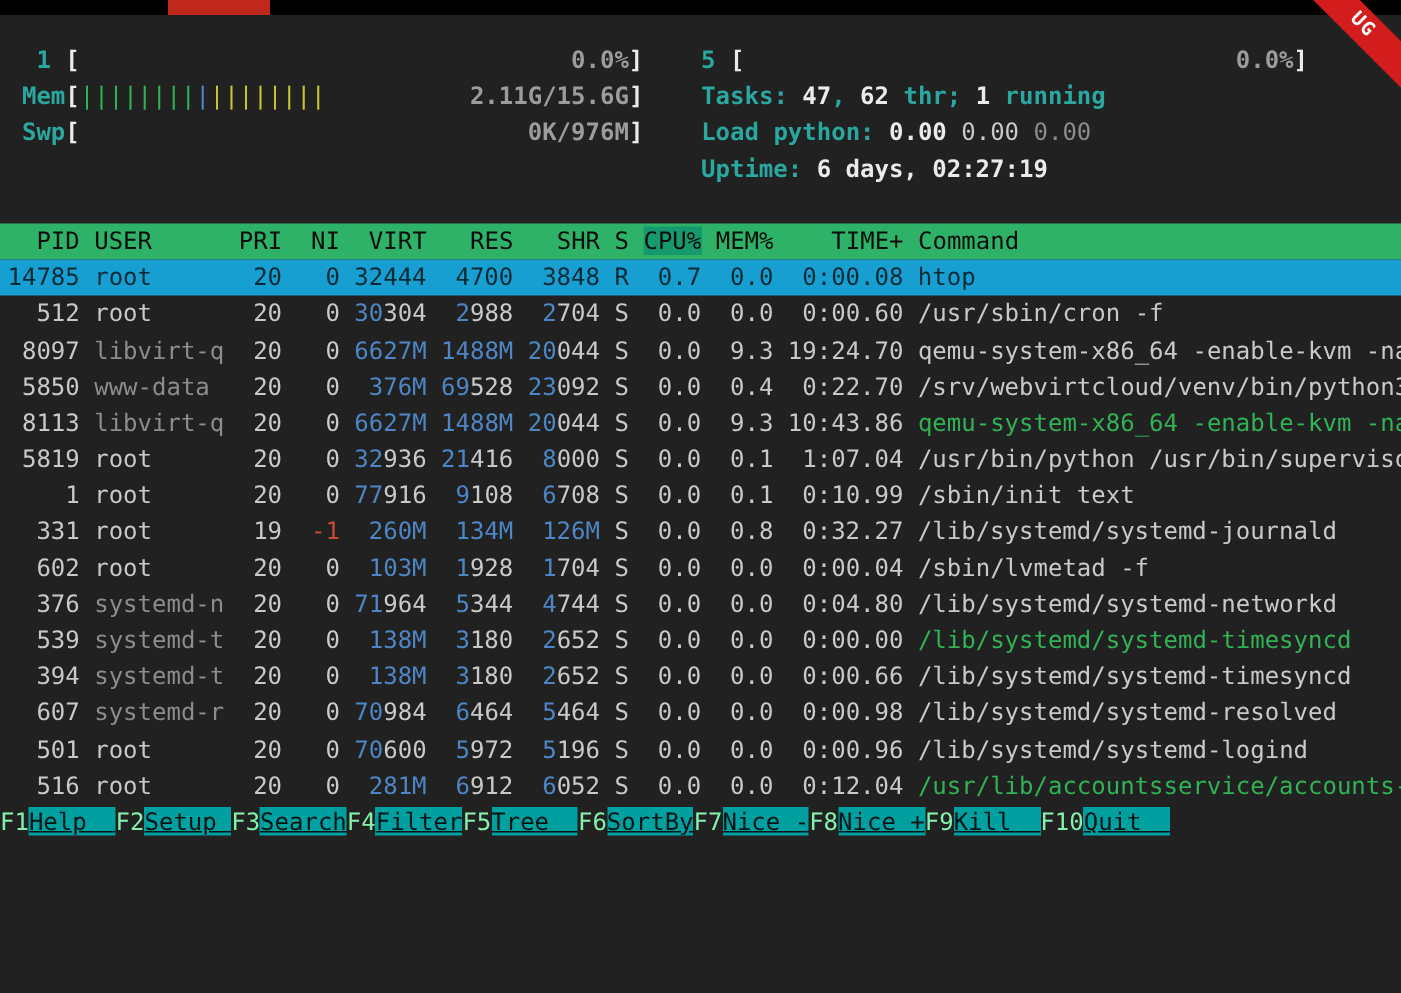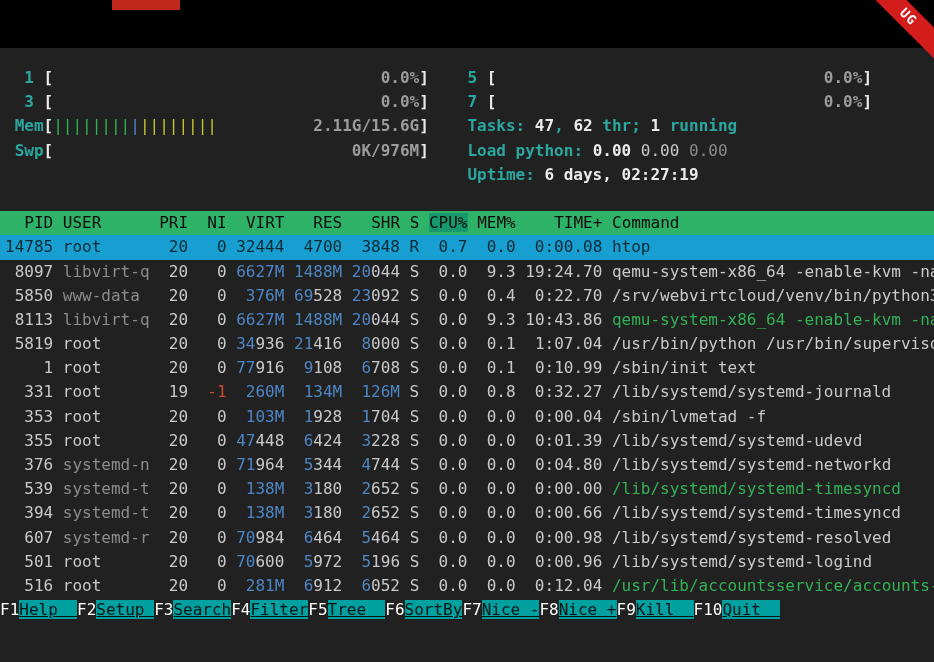--- a/index.html
+++ b/index.html
@@ -4,21 +4,21 @@
 <style>
   :root{
     --bg:#212121; --text:#c9c9c9; --dim:#8c8c8c; --cyan:#2aa79f; --white:#ebebeb;
     --blue:#4e86c5; --green:#32b257; --yellow:#c6c62f; --red:#c84b33;
     --hdr:#2eb268; --sort:#17996e; --selbg:#169fd0; --seltext:#072a35;
     --fncyan:#00a0a0; --ribbon:#d31c1c; --tabred:#c0281e;
   }
   html,body{margin:0;padding:0;}
   body{width:934px;height:662px;background:#000;overflow:hidden;position:relative;
        font-family:"DejaVu Sans Mono", monospace;}
-  #screen{position:absolute;left:0;right:0;top:10px;bottom:0;background:var(--bg);margin-top:38px;}
+  #screen{position:absolute;left:0;right:0;top:10px;bottom:0;background:var(--bg);}
   #top-strip{position:absolute;left:0;top:0;width:934px;height:10px;background:#000;}
   #red-tab{position:absolute;left:112px;top:0;width:68px;height:10px;background:var(--tabred);}
   #ribbon{position:absolute;top:6px;right:-34px;width:120px;height:22px;line-height:22px;
           background:var(--ribbon);color:#fff;font-weight:bold;font-size:13px;text-align:center;
           transform:rotate(45deg);z-index:9;letter-spacing:1px;}
   #terminal{padding-top:18px;font-size:16px;line-height:24.2px;color:var(--text);}
   .line{height:24.2px;white-space:pre;overflow:hidden;padding-left:5px;}
   .c-cyan{color:var(--cyan);font-weight:bold;}
   .c-white{color:var(--white);font-weight:bold;}
   .c-text{color:var(--text);}
@@ -27,48 +27,47 @@
   .c-br{color:var(--white);font-weight:bold;}
   .c-blue{color:var(--blue);}
   .c-green{color:var(--green);}
   .c-yellow{color:var(--yellow);}
   .c-red{color:var(--red);}
   .hdr-row{background:var(--hdr);color:#0d0d0d;}
   .hdr-row .hdr-sort{background:var(--sort);}
   .sel{background:var(--selbg);}
   .sel, .sel span{color:var(--seltext) !important;font-weight:normal !important;}
   .fn-line{padding-left:0;background:var(--bg);}
-  .fn-key{color:#ffffff;}
+  .fn-key{color:#86efac;}
   .fn-label{background:var(--fncyan);color:#061414;text-decoration:underline;}
 </style>
 </head>
 <body>
 
 <div id="top-strip"></div>
 <div id="red-tab"></div>
 <div id="ribbon">UG</div>
 
 <div id="screen">
   <div id="terminal">
       <div class="line">  <span class="c-cyan">1</span> <span class="c-br">[</span>                                  <span class="c-mv">0.0%</span><span class="c-br">]</span>    <span class="c-cyan">5</span> <span class="c-br">[</span>                                  <span class="c-mv">0.0%</span><span class="c-br">]</span></div>
-      <div class="line">  <span class="c-cyan">3</span> <span class="c-br">[</span>                                  <span class="c-mv">0.0%</span><span class="c-br">]</span>    <span class="c-cyan">7</span> <span class="c-br">[</span>                                  <span class="c-mv">0.0%</span><span class="c-br">]</span></div>
       <div class="line"> <span class="c-cyan">Mem</span><span class="c-br">[</span><span class="c-green">||||||||</span><span class="c-blue">|</span><span class="c-yellow">||||||||</span>          <span class="c-mv">2.11G/15.6G</span><span class="c-br">]</span>    <span><span class="c-cyan">Tasks: </span><span class="c-white">47</span><span class="c-cyan">, </span><span class="c-white">62</span><span class="c-cyan"> thr; </span><span class="c-white">1</span><span class="c-cyan"> running</span></span></div>
       <div class="line"> <span class="c-cyan">Swp</span><span class="c-br">[</span>                               <span class="c-mv">0K/976M</span><span class="c-br">]</span>    <span><span class="c-cyan">Load python: </span><span class="c-white">0.00</span><span> </span><span class="c-text">0.00</span><span> </span><span class="c-dim">0.00</span></span></div>
       <div class="line">                                                <span><span class="c-cyan">Uptime: </span><span class="c-white">6 days, 02:27:19</span></span></div>
       <div class="line"> </div>
       <div class="line hdr-row"><span>  PID</span> <span>USER     </span> <span>PRI</span> <span> NI</span> <span> VIRT</span> <span>  RES</span> <span>  SHR</span> <span>S</span> <span class="hdr-sort">CPU%</span> <span>MEM%</span> <span>   TIME+</span> <span>Command</span></div>
       <div class="line row sel"><span>14785</span> <span>root     </span>  20   0 32444  4700  3848 R  0.7  0.0  0:00.08 <span>htop</span></div>
+      <div class="line row"><span>  512</span> <span>root     </span>  20   0 <span class="c-blue">30</span><span>304</span>  <span class="c-blue">2</span><span>988</span>  <span class="c-blue">2</span><span>704</span> S  0.0  0.0  0:00.60 <span>/usr/sbin/cron -f</span></div>
       <div class="line row"><span> 8097</span> <span class="c-dim">libvirt-q</span>  20   0 <span class="c-blue">6627M</span> <span class="c-blue">1488M</span> <span class="c-blue">20</span><span>044</span> S  0.0  9.3 19:24.70 <span>qemu-system-x86_64 -enable-kvm -na</span></div>
       <div class="line row"><span> 5850</span> <span class="c-dim">www-data </span>  20   0  <span class="c-blue">376M</span> <span class="c-blue">69</span><span>528</span> <span class="c-blue">23</span><span>092</span> S  0.0  0.4  0:22.70 <span>/srv/webvirtcloud/venv/bin/python3</span></div>
       <div class="line row"><span> 8113</span> <span class="c-dim">libvirt-q</span>  20   0 <span class="c-blue">6627M</span> <span class="c-blue">1488M</span> <span class="c-blue">20</span><span>044</span> S  0.0  9.3 10:43.86 <span class="c-green">qemu-system-x86_64 -enable-kvm -na</span></div>
-      <div class="line row"><span> 5819</span> <span>root     </span>  20   0 <span class="c-blue">34</span><span>936</span> <span class="c-blue">21</span><span>416</span>  <span class="c-blue">8</span><span>000</span> S  0.0  0.1  1:07.04 <span>/usr/bin/python /usr/bin/superviso</span></div>
+      <div class="line row"><span> 5819</span> <span>root     </span>  20   0 <span class="c-blue">32</span><span>936</span> <span class="c-blue">21</span><span>416</span>  <span class="c-blue">8</span><span>000</span> S  0.0  0.1  1:07.04 <span>/usr/bin/python /usr/bin/superviso</span></div>
       <div class="line row"><span>    1</span> <span>root     </span>  20   0 <span class="c-blue">77</span><span>916</span>  <span class="c-blue">9</span><span>108</span>  <span class="c-blue">6</span><span>708</span> S  0.0  0.1  0:10.99 <span>/sbin/init text</span></div>
       <div class="line row"><span>  331</span> <span>root     </span>  19  <span class="c-red">-1</span>  <span class="c-blue">260M</span>  <span class="c-blue">134M</span>  <span class="c-blue">126M</span> S  0.0  0.8  0:32.27 <span>/lib/systemd/systemd-journald</span></div>
-      <div class="line row"><span>  353</span> <span>root     </span>  20   0  <span class="c-blue">103M</span>  <span class="c-blue">1</span><span>928</span>  <span class="c-blue">1</span><span>704</span> S  0.0  0.0  0:00.04 <span>/sbin/lvmetad -f</span></div>
-      <div class="line row"><span>  355</span> <span>root     </span>  20   0 <span class="c-blue">47</span><span>448</span>  <span class="c-blue">6</span><span>424</span>  <span class="c-blue">3</span><span>228</span> S  0.0  0.0  0:01.39 <span>/lib/systemd/systemd-udevd</span></div>
+      <div class="line row"><span>  602</span> <span>root     </span>  20   0  <span class="c-blue">103M</span>  <span class="c-blue">1</span><span>928</span>  <span class="c-blue">1</span><span>704</span> S  0.0  0.0  0:00.04 <span>/sbin/lvmetad -f</span></div>
       <div class="line row"><span>  376</span> <span class="c-dim">systemd-n</span>  20   0 <span class="c-blue">71</span><span>964</span>  <span class="c-blue">5</span><span>344</span>  <span class="c-blue">4</span><span>744</span> S  0.0  0.0  0:04.80 <span>/lib/systemd/systemd-networkd</span></div>
       <div class="line row"><span>  539</span> <span class="c-dim">systemd-t</span>  20   0  <span class="c-blue">138M</span>  <span class="c-blue">3</span><span>180</span>  <span class="c-blue">2</span><span>652</span> S  0.0  0.0  0:00.00 <span class="c-green">/lib/systemd/systemd-timesyncd</span></div>
       <div class="line row"><span>  394</span> <span class="c-dim">systemd-t</span>  20   0  <span class="c-blue">138M</span>  <span class="c-blue">3</span><span>180</span>  <span class="c-blue">2</span><span>652</span> S  0.0  0.0  0:00.66 <span>/lib/systemd/systemd-timesyncd</span></div>
       <div class="line row"><span>  607</span> <span class="c-dim">systemd-r</span>  20   0 <span class="c-blue">70</span><span>984</span>  <span class="c-blue">6</span><span>464</span>  <span class="c-blue">5</span><span>464</span> S  0.0  0.0  0:00.98 <span>/lib/systemd/systemd-resolved</span></div>
       <div class="line row"><span>  501</span> <span>root     </span>  20   0 <span class="c-blue">70</span><span>600</span>  <span class="c-blue">5</span><span>972</span>  <span class="c-blue">5</span><span>196</span> S  0.0  0.0  0:00.96 <span>/lib/systemd/systemd-logind</span></div>
       <div class="line row"><span>  516</span> <span>root     </span>  20   0  <span class="c-blue">281M</span>  <span class="c-blue">6</span><span>912</span>  <span class="c-blue">6</span><span>052</span> S  0.0  0.0  0:12.04 <span class="c-green">/usr/lib/accountsservice/accounts-</span></div>
       <div class="line fn-line"><span class="fn-key">F1</span><span class="fn-label">Help  </span><span class="fn-key">F2</span><span class="fn-label">Setup </span><span class="fn-key">F3</span><span class="fn-label">Search</span><span class="fn-key">F4</span><span class="fn-label">Filter</span><span class="fn-key">F5</span><span class="fn-label">Tree  </span><span class="fn-key">F6</span><span class="fn-label">SortBy</span><span class="fn-key">F7</span><span class="fn-label">Nice -</span><span class="fn-key">F8</span><span class="fn-label">Nice +</span><span class="fn-key">F9</span><span class="fn-label">Kill  </span><span class="fn-key">F10</span><span class="fn-label">Quit  </span></div>
     </div>
 </div>
 

